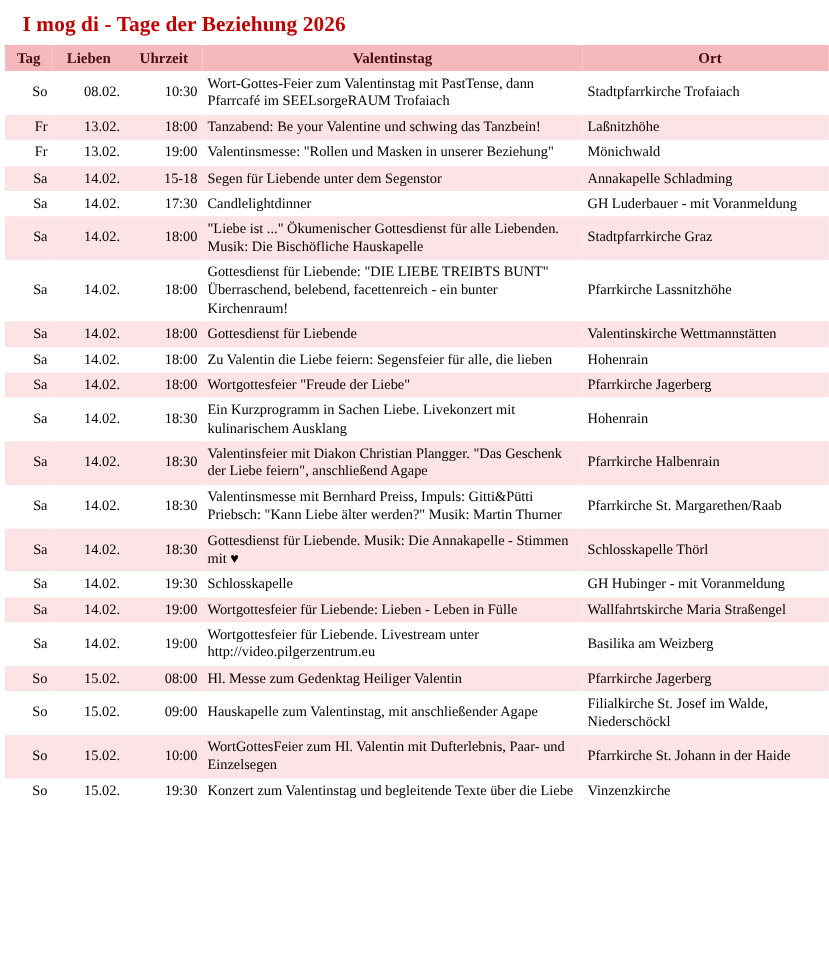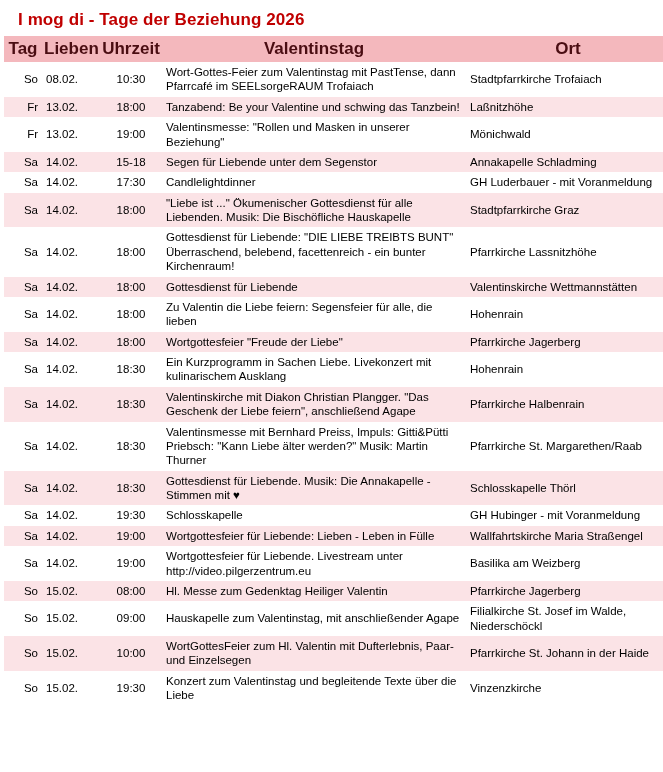--- a/index.html
+++ b/index.html
@@ -10,59 +10,60 @@
   body {
     width: 663px;
     min-height: 772px;
     font-family: "Liberation Sans", sans-serif;
     color: #000000;
   }
   .page {
     width: 663px;
     box-sizing: border-box;
     padding: 6px 4px 0 4px;
+    font-family: Liberation Serif, serif;
   }
   .doc-title {
     font-size: 17px;
     font-weight: bold;
     color: #c00000;
     padding: 4px 0 6px 14px;
     letter-spacing: 0.1px;
   }
   table.schedule {
     border-collapse: collapse;
     width: 655px;
     margin: 0 auto;
     table-layout: fixed;
   }
   table.schedule th {
     background: #f4b8bd;
     color: #4a0d12;
-    font-size: 17px;
+    font-size: 12px;
     font-weight: bold;
     padding: 3px 2px;
     text-align: center;
     border: none;
   }
   table.schedule td {
     font-size: 11.5px;
     padding: 3px 4px;
     vertical-align: middle;
     border: none;
     line-height: 1.25;
   }
   tr.alt td {
     background: #fbe3e6;
   }
   tr.plain td {
     background: #ffffff;
   }
   .c-tag   { width: 34px;  text-align: right;   padding-left: 10px; }
-  .c-datum { width: 54px;  text-align: left; }
-  .c-uhr   { width: 58px;  text-align: center; }
+  .c-datum { width: 54px;  text-align: right; }
+  .c-uhr   { width: 58px;  text-align: right; }
   .c-veran { width: 300px; }
   .c-ort   { width: 200px; text-align: left;  padding-left: 8px; }
   th.c-tag   { text-align: left;  padding-left: 10px; }
   th.c-datum { text-align: left; }
   th.c-uhr   { text-align: left; }
   th.c-veran { text-align: center; }
   th.c-ort   { text-align: center; }
 </style>
 </head>
 <body>
@@ -155,21 +156,21 @@
           <td class="c-tag">Sa</td>
           <td class="c-datum">14.02.</td>
           <td class="c-uhr">18:30</td>
           <td class="c-veran">Ein Kurzprogramm in Sachen Liebe. Livekonzert mit kulinarischem Ausklang</td>
           <td class="c-ort">Hohenrain</td>
         </tr>
         <tr class="alt">
           <td class="c-tag">Sa</td>
           <td class="c-datum">14.02.</td>
           <td class="c-uhr">18:30</td>
-          <td class="c-veran">Valentinskirche mit Diakon Christian Plangger. "Das Geschenk der Liebe feiern", anschließend Agape</td>
+          <td class="c-veran">Valentinsfeier mit Diakon Christian Plangger. "Das Geschenk der Liebe feiern", anschließend Agape</td>
           <td class="c-ort">Pfarrkirche Halbenrain</td>
         </tr>
         <tr class="plain">
           <td class="c-tag">Sa</td>
           <td class="c-datum">14.02.</td>
           <td class="c-uhr">18:30</td>
           <td class="c-veran">Valentinsmesse mit Bernhard Preiss, Impuls: Gitti&amp;Pütti Priebsch: "Kann Liebe älter werden?" Musik: Martin Thurner</td>
           <td class="c-ort">Pfarrkirche St. Margarethen/Raab</td>
         </tr>
         <tr class="alt">

